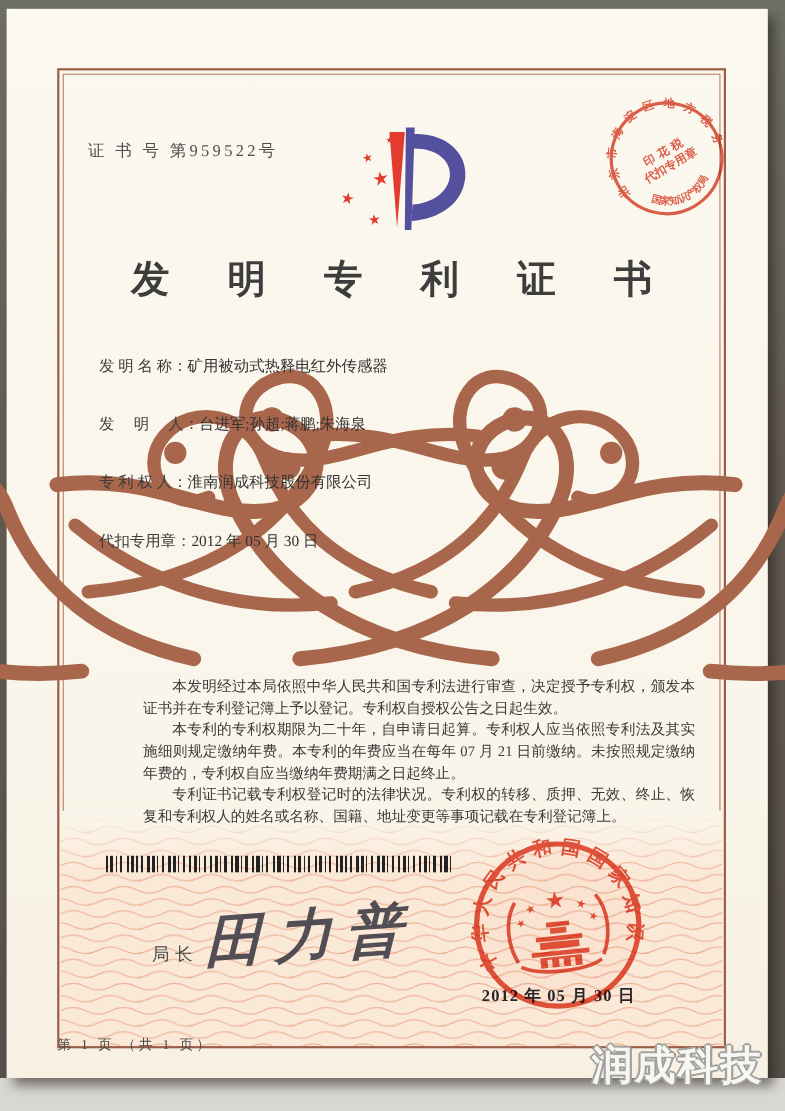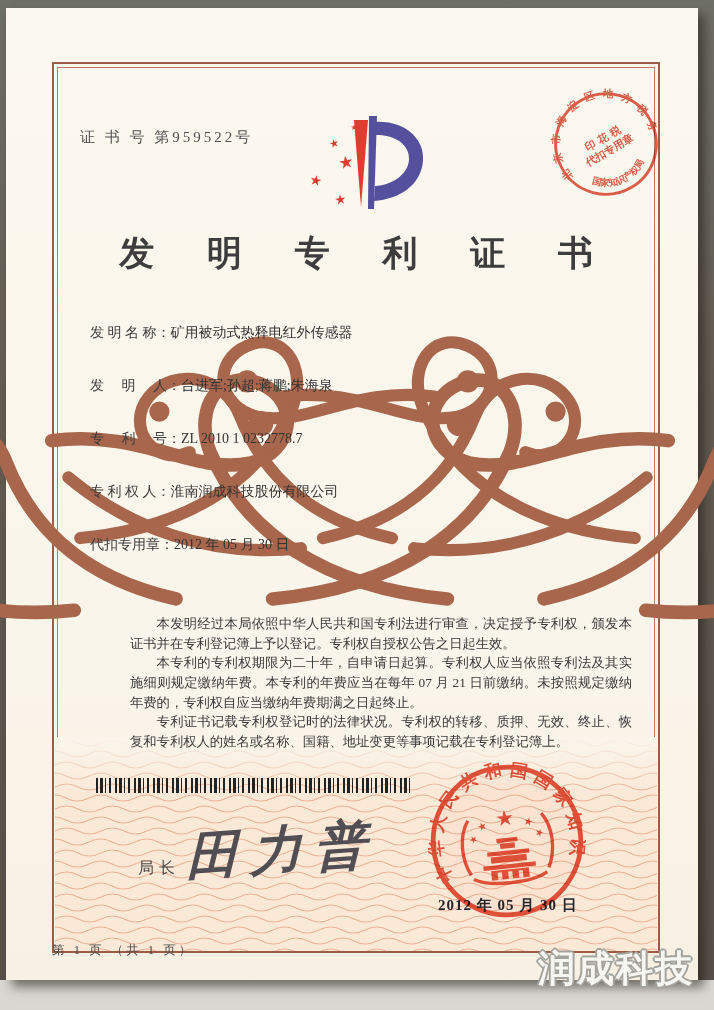--- a/index.html
+++ b/index.html
@@ -148,23 +148,20 @@
   </svg>
 
   <div class="title">发 明 专 利 证 书</div>
 
   <div class="fields">
     <div class="field-row">
       <span class="field-label">发 明 名 称：</span><span class="field-value">矿用被动式热释电红外传感器</span>
     </div>
     <div class="field-row">
       <span class="field-label">发　 明　 人：</span><span class="field-value">台进军;孙超;蒋鹏;朱海泉</span>
-    </div>
-    <div class="field-row">
-      <span class="field-label">专　 利　 号：</span><span class="field-value">ZL 2010 1 0232778.7</span>
     </div>
     <div class="field-row">
       <span class="field-label">专 利 权 人：</span><span class="field-value">淮南润成科技股份有限公司</span>
     </div>
     <div class="field-row">
       <span class="field-label">代扣专用章：</span><span class="field-value">2012 年 05 月 30 日</span>
     </div>
   </div>
 
   <div class="body-text">

